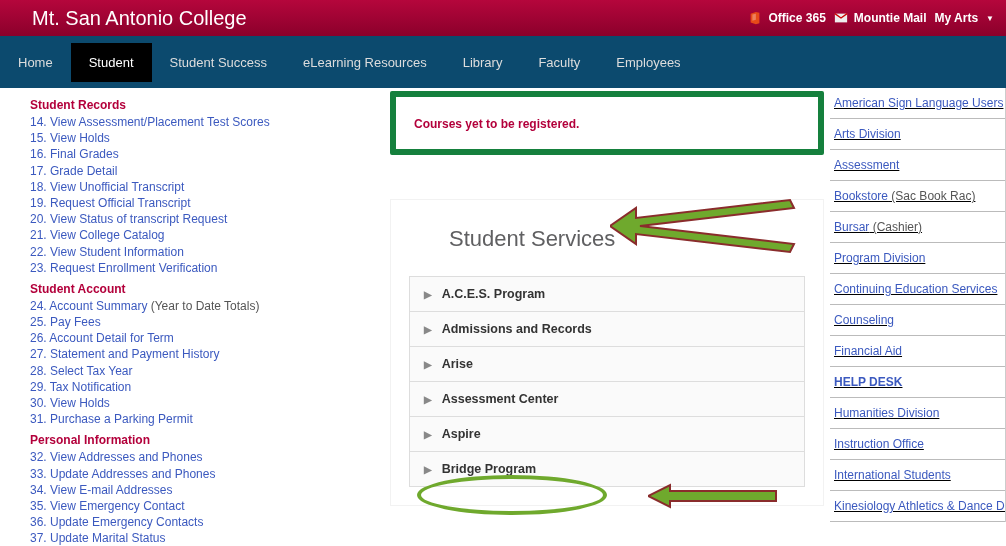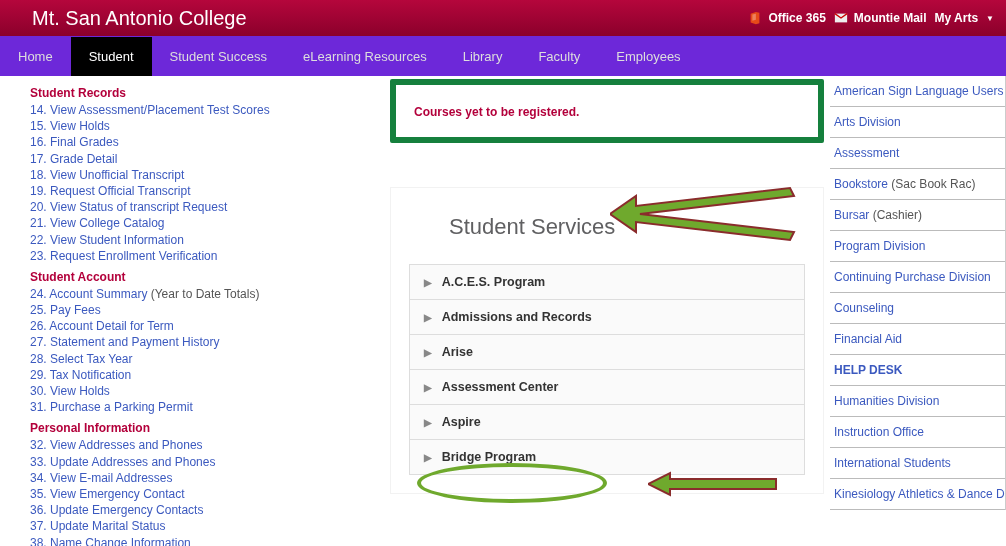--- a/index.html
+++ b/index.html
@@ -5,21 +5,21 @@
   * { margin:0; padding:0; box-sizing:border-box; font-family:Arial, Helvetica, sans-serif; }
   body { background:#fff; width:1006px; height:546px; overflow:hidden; }
 
   .topbar { background:#9c0033; background:linear-gradient(#b5063c, #8b002b); color:#fff; height:36px; display:flex; align-items:center; padding:0 12px; }
   .brand { font-size:20px; font-weight:300; flex:1;margin-left:20px; }
   .top-links { display:flex; gap:8px; font-size:12px; font-weight:bold; align-items:center; }
   .top-link { display:flex; align-items:center; gap:6px; cursor:pointer; }
   .top-link svg { width:14px; height:14px; }
   .caret { margin-left:2px; }
 
-  .nav { background:#6d28d9; height:40px; display:flex; align-items:center; }
+  .nav { background:#0c4a6e; height:52px; display:flex; align-items:center; }
   .nav-item { color:#ddd; font-size:13px; padding:12px 18px; cursor:pointer; }
   .nav-item.active { background:#000; color:#fff; }
 
   .content { position:relative; display:flex; height:470px; }
 
   .left { width:390px; padding:4px 0 16px 30px; font-size:12px; overflow:hidden; }
   .group-title { color:#b3003b; font-weight:bold; margin-top:6px; margin-bottom:2px; }
   .linklist { list-style:none; }
   .linklist li { color:#555; line-height:1.35; white-space:nowrap; }
   .linklist a { color:#3b59bf; text-decoration:none; }
@@ -29,21 +29,21 @@
   .regbox { background:#fff; border:6px solid #15803d; margin-top:3px; padding:10px 18px 10px 18px; border-radius:2px; }
   .regbox .msg { color:#b3003b; font-weight:bold; font-size:12px; padding:8px 0; }
 
   .svcbox { background:#fff; border:1px solid #f2f2f2; margin-top:44px; padding:26px 18px 18px 18px; }
   .svc-title { color:#606062; font-size:22px; font-weight:300; margin-bottom:24px;margin-left:40px; }
   .accordion { list-style:none; border:1px solid #ddd; border-bottom:none; }
   .acc-item { border-bottom:1px solid #ddd; padding:10px 14px; background:#fafafa; font-size:12.5px; color:#333; font-weight:bold; cursor:pointer; display:flex; align-items:center; gap:10px; }
   .acc-item .tri { color:#888; font-size:10px; }
 
   .right { width:176px; font-size:12px; }
-  .rlist { list-style:none; border-right:1px solid #ccc; }
+  .rlist { list-style:none; border-right:1px solid #ccc;text-decoration:underline; }
   .rlist li { border-bottom:1px solid #bbb; padding:8px 6px 8px 4px; color:#3b59bf; cursor:pointer; white-space:nowrap; overflow:hidden; }
   .rlist li.bold { font-weight:bold; }
   .rsuffix { color:#555; }
 
   .arrow { position:absolute; pointer-events:none; }
   .oval { position:absolute; pointer-events:none; border:4px solid #6fa92d; border-radius:50%; }
 </style>
 </head>
 <body>
 
@@ -157,21 +157,21 @@
   </div>
 
   <div class="right">
     <ul class="rlist" id="rlist">
         <li><span>American Sign Language Users</span></li>
         <li><span>Arts Division</span></li>
         <li><span>Assessment</span></li>
         <li><span>Bookstore</span><span class="rsuffix"> (Sac Book Rac)</span></li>
         <li><span>Bursar</span><span class="rsuffix"> (Cashier)</span></li>
         <li><span>Program Division</span></li>
-        <li><span>Continuing Purchase Division</span></li>
+        <li><span>Continuing Education Services</span></li>
         <li><span>Counseling</span></li>
         <li><span>Financial Aid</span></li>
         <li class="bold"><span>HELP DESK</span></li>
         <li><span>Humanities Division</span></li>
         <li><span>Instruction Office</span></li>
         <li><span>International Students</span></li>
         <li><span>Kinesiology Athletics &amp; Dance Divis</span></li>
       </ul>
   </div>
 

